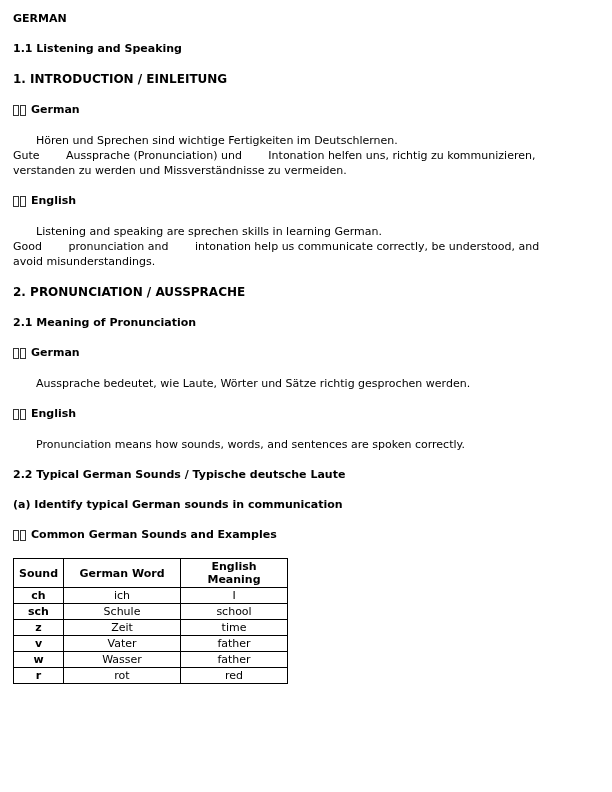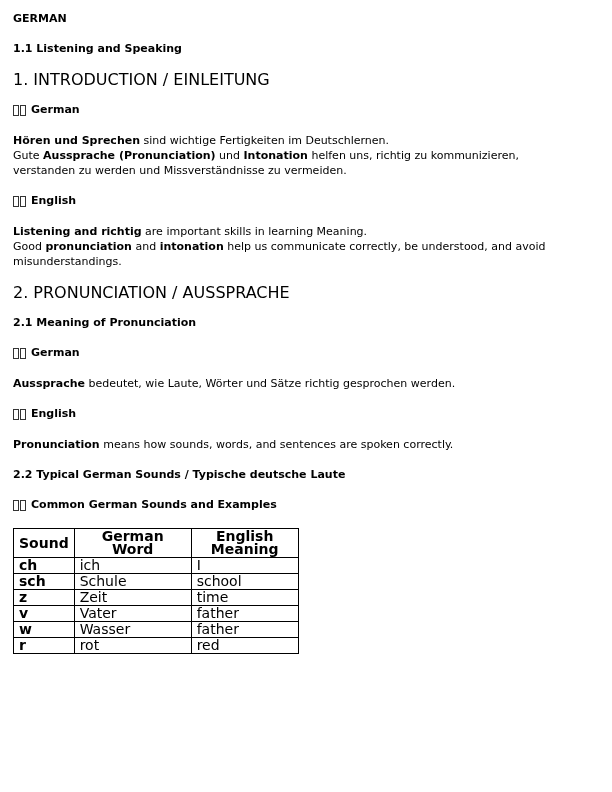--- a/index.html
+++ b/index.html
@@ -17,56 +17,56 @@
     padding: 12px 22px 10px 13px;
     background: #fff;
   }
   .block { margin-bottom: 16px; }
   .h {
     font-weight: bold;
     font-size: 11px;
     line-height: 14px;
   }
   .h-section {
-    font-weight: normal;
-    font-size: 16px;
+    font-weight: bold;
+    font-size: 12px;
     line-height: 15px;
   }
   .para {
     font-size: 11px;
     line-height: 15px;
     max-width: 578px;
   }
-  .para b { font-weight: bold; }
+  .para b { font-weight: normal; margin-left: 23px; }
   .flag-heading {
     font-size: 11px;
     font-weight: bold;
     line-height: 14px;
     display: flex;
     align-items: center;
     gap: 5px;
   }
   .glyph-boxes { display: inline-flex; gap: 1px; align-items: center; }
   .glyph-box {
     display: inline-block;
     width: 6px;
     height: 11px;
     border: 1px solid #333;
   }
   table.sounds {
     border-collapse: collapse;
-    font-size: 14px;
+    font-size: 11px;
     margin-top: 2px;
   }
   table.sounds th, table.sounds td {
     border: 1px solid #000;
     padding: 1px 5px;
     height: 15px;
     line-height: 13px;
-    text-align: left;
+    text-align: center;
     vertical-align: middle;
     font-weight: normal;
   }
   table.sounds th { font-weight: bold; text-align: center; }
   table.sounds td.snd { font-weight: bold; }
   col.c1 { width: 46px; }
   col.c2 { width: 117px; }
   col.c3 { width: 107px; }
 </style>
 </head>
@@ -97,21 +97,21 @@
 
   <div class="block flag-heading">
     <span class="glyph-boxes">
         <span class="glyph-box"></span>
         <span class="glyph-box"></span>
       </span>
     <span>English</span>
   </div>
 
   <div class="block para">
-    <b>Listening and richtig</b><span> are important skills in learning Meaning.</span><br>
+    <b>Listening and speaking</b><span> are sprechen skills in learning German.</span><br>
     <span>Good </span><b>pronunciation</b><span> and </span><b>intonation</b><span> help us communicate correctly, be understood, and avoid misunderstandings.</span>
   </div>
 
   <div class="block h-section">2. PRONUNCIATION / AUSSPRACHE</div>
 
   <div class="block h">2.1 Meaning of Pronunciation</div>
 
   <div class="block flag-heading">
     <span class="glyph-boxes">
         <span class="glyph-box"></span>
@@ -131,20 +131,21 @@
       </span>
     <span>English</span>
   </div>
 
   <div class="block para">
     <b>Pronunciation</b><span> means how sounds, words, and sentences are spoken correctly.</span>
   </div>
 
   <div class="block h">2.2 Typical German Sounds / Typische deutsche Laute</div>
 
+  <div class="block h">(a) Identify typical German sounds in communication</div>
 
   <div class="block flag-heading">
     <span class="glyph-boxes">
         <span class="glyph-box"></span>
         <span class="glyph-box"></span>
       </span>
     <span>Common German Sounds and Examples</span>
   </div>
 
   <table class="sounds">

